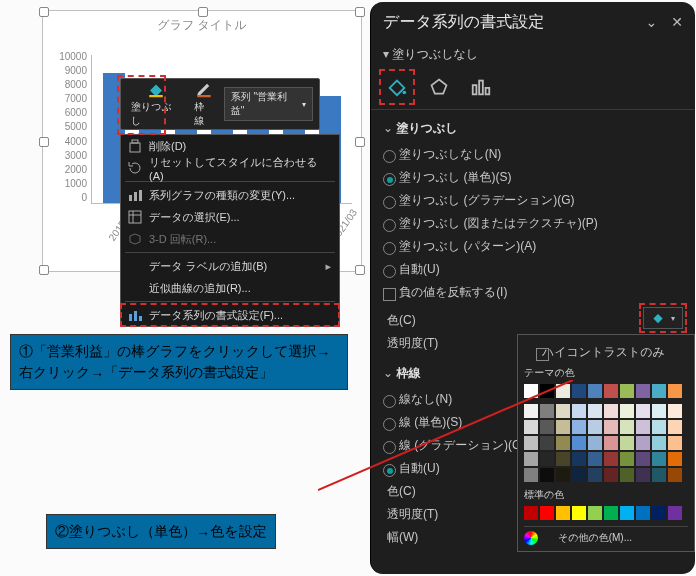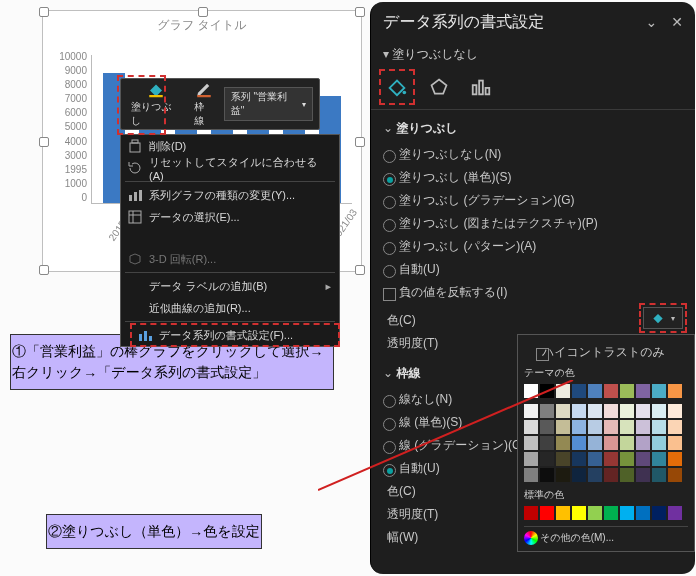--- a/index.html
+++ b/index.html
@@ -117,34 +117,33 @@
     color:#d8d8d8;
     font-size:11px;
     z-index:4;
   }
   .ctx .row{
     display:flex; align-items:center;
     height:22px;
     padding:0 8px 0 28px;
     position:relative;
   }
-  .ctx .row.disabled{color:#777;margin-top:20px;}
+  .ctx .row.disabled{color:#777;}
   .ctx .row .ic{position:absolute; left:6px; top:3px; width:16px; height:16px;}
   .ctx .sep{height:1px; background:#444; margin:2px 4px;}
   .ctx .row.hl{
     outline:var(--highlight-border);
     outline-offset:-1px;
-    margin-left:10px;
   }
 
   
   .caption{
     position:absolute;
-    background:#c4b5fd; border:1px solid #333;
-    padding:6px 1px;
+    background:#0369a1; border:1px solid #333;
+    padding:6px 8px;
     font-size:14px;
     line-height:1.5;
   }
   .cap1{left:10px; top:334px; width:320px;}
   .cap2{left:46px; top:486px;margin-top:28px;}
 
   
   .connector{
     position:absolute;
     left:318px; top:380px;
@@ -250,21 +249,21 @@
   }
   .picker .title{margin:2px 0 4px;}
   .swatch-grid{
     display:grid;
     grid-template-columns:repeat(10,14px);
     gap:2px;
     margin-bottom:6px;
   }
   .swatch{width:14px; height:14px;}
   .picker .more{
-    display:flex; align-items:center; gap:2px;
+    display:flex; align-items:center; gap:20px;
     padding:4px 0 0;
     border-top:1px solid #444;
     margin-top:4px;
   }
   .wheel{
     width:14px;height:14px;border-radius:50%;
     background:conic-gradient(red,yellow,lime,cyan,blue,magenta,red);
   }
 </style>
 </head>
@@ -283,21 +282,21 @@
   <div class="chart-title">グラフ タイトル</div>
   <div class="ylabels" id="ylabels">
       <span>10000</span>
       <span>9000</span>
       <span>8000</span>
       <span>7000</span>
       <span>6000</span>
       <span>5000</span>
       <span>4000</span>
       <span>3000</span>
-      <span>1995</span>
+      <span>2000</span>
       <span>1000</span>
       <span>0</span>
     </div>
   <div class="chart-plot">
     <div class="bars" id="bars">
         <div class="bar" style="height: 88%;"></div>
         <div class="bar" style="height: 83%;"></div>
         <div class="bar" style="height: 79%;"></div>
         <div class="bar" style="height: 82%;"></div>
         <div class="bar" style="height: 81%;"></div>

